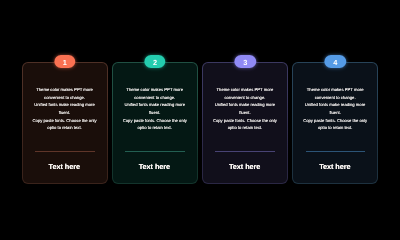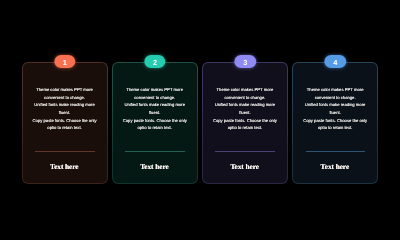--- a/index.html
+++ b/index.html
@@ -25,21 +25,21 @@
          padding-top:0.8px;box-sizing:border-box;letter-spacing:0;
          -webkit-font-smoothing:antialiased;}
   .body-text{position:absolute;left:2px;right:2.6px;top:22.8px;text-align:center;
         font-size:4.2px;line-height:7.65px;color:#f5f2f0;white-space:pre-line;
         -webkit-font-smoothing:antialiased;filter:opacity(1);
         text-shadow:0 0 0.28px currentColor;}
   .divider{position:absolute;left:12.2px;right:12.2px;top:88.1px;height:0.9px;}
   .foot{position:absolute;left:-1.2px;right:0;top:98.6px;text-align:center;
         font-size:7.35px;font-weight:700;color:#fbf7f4;letter-spacing:-0.08px;
         text-shadow:0 0 0.35px currentColor;
-        -webkit-font-smoothing:antialiased;filter:opacity(1);font-family:Liberation Serif, serif;}
+        -webkit-font-smoothing:antialiased;filter:opacity(1);}
 </style>
 </head>
 <body style="background: rgb(0, 0, 0);">
 
 <div class="slide">
   <div class="cards">
 
     <div class="card c1" style="background-image: linear-gradient(rgb(26, 14, 10), rgb(26, 14, 10)), linear-gradient(rgb(78, 48, 38) 0%, rgb(78, 48, 38) 22%, rgb(58, 35, 27) 78%, rgb(58, 35, 27) 100%);">
       <div class="badge-glow" style="box-shadow: rgb(250, 113, 82) 0px 0px 3.5px 0.2px;"></div>
       <div class="badge" style="background: rgb(250, 113, 82);">1</div>

